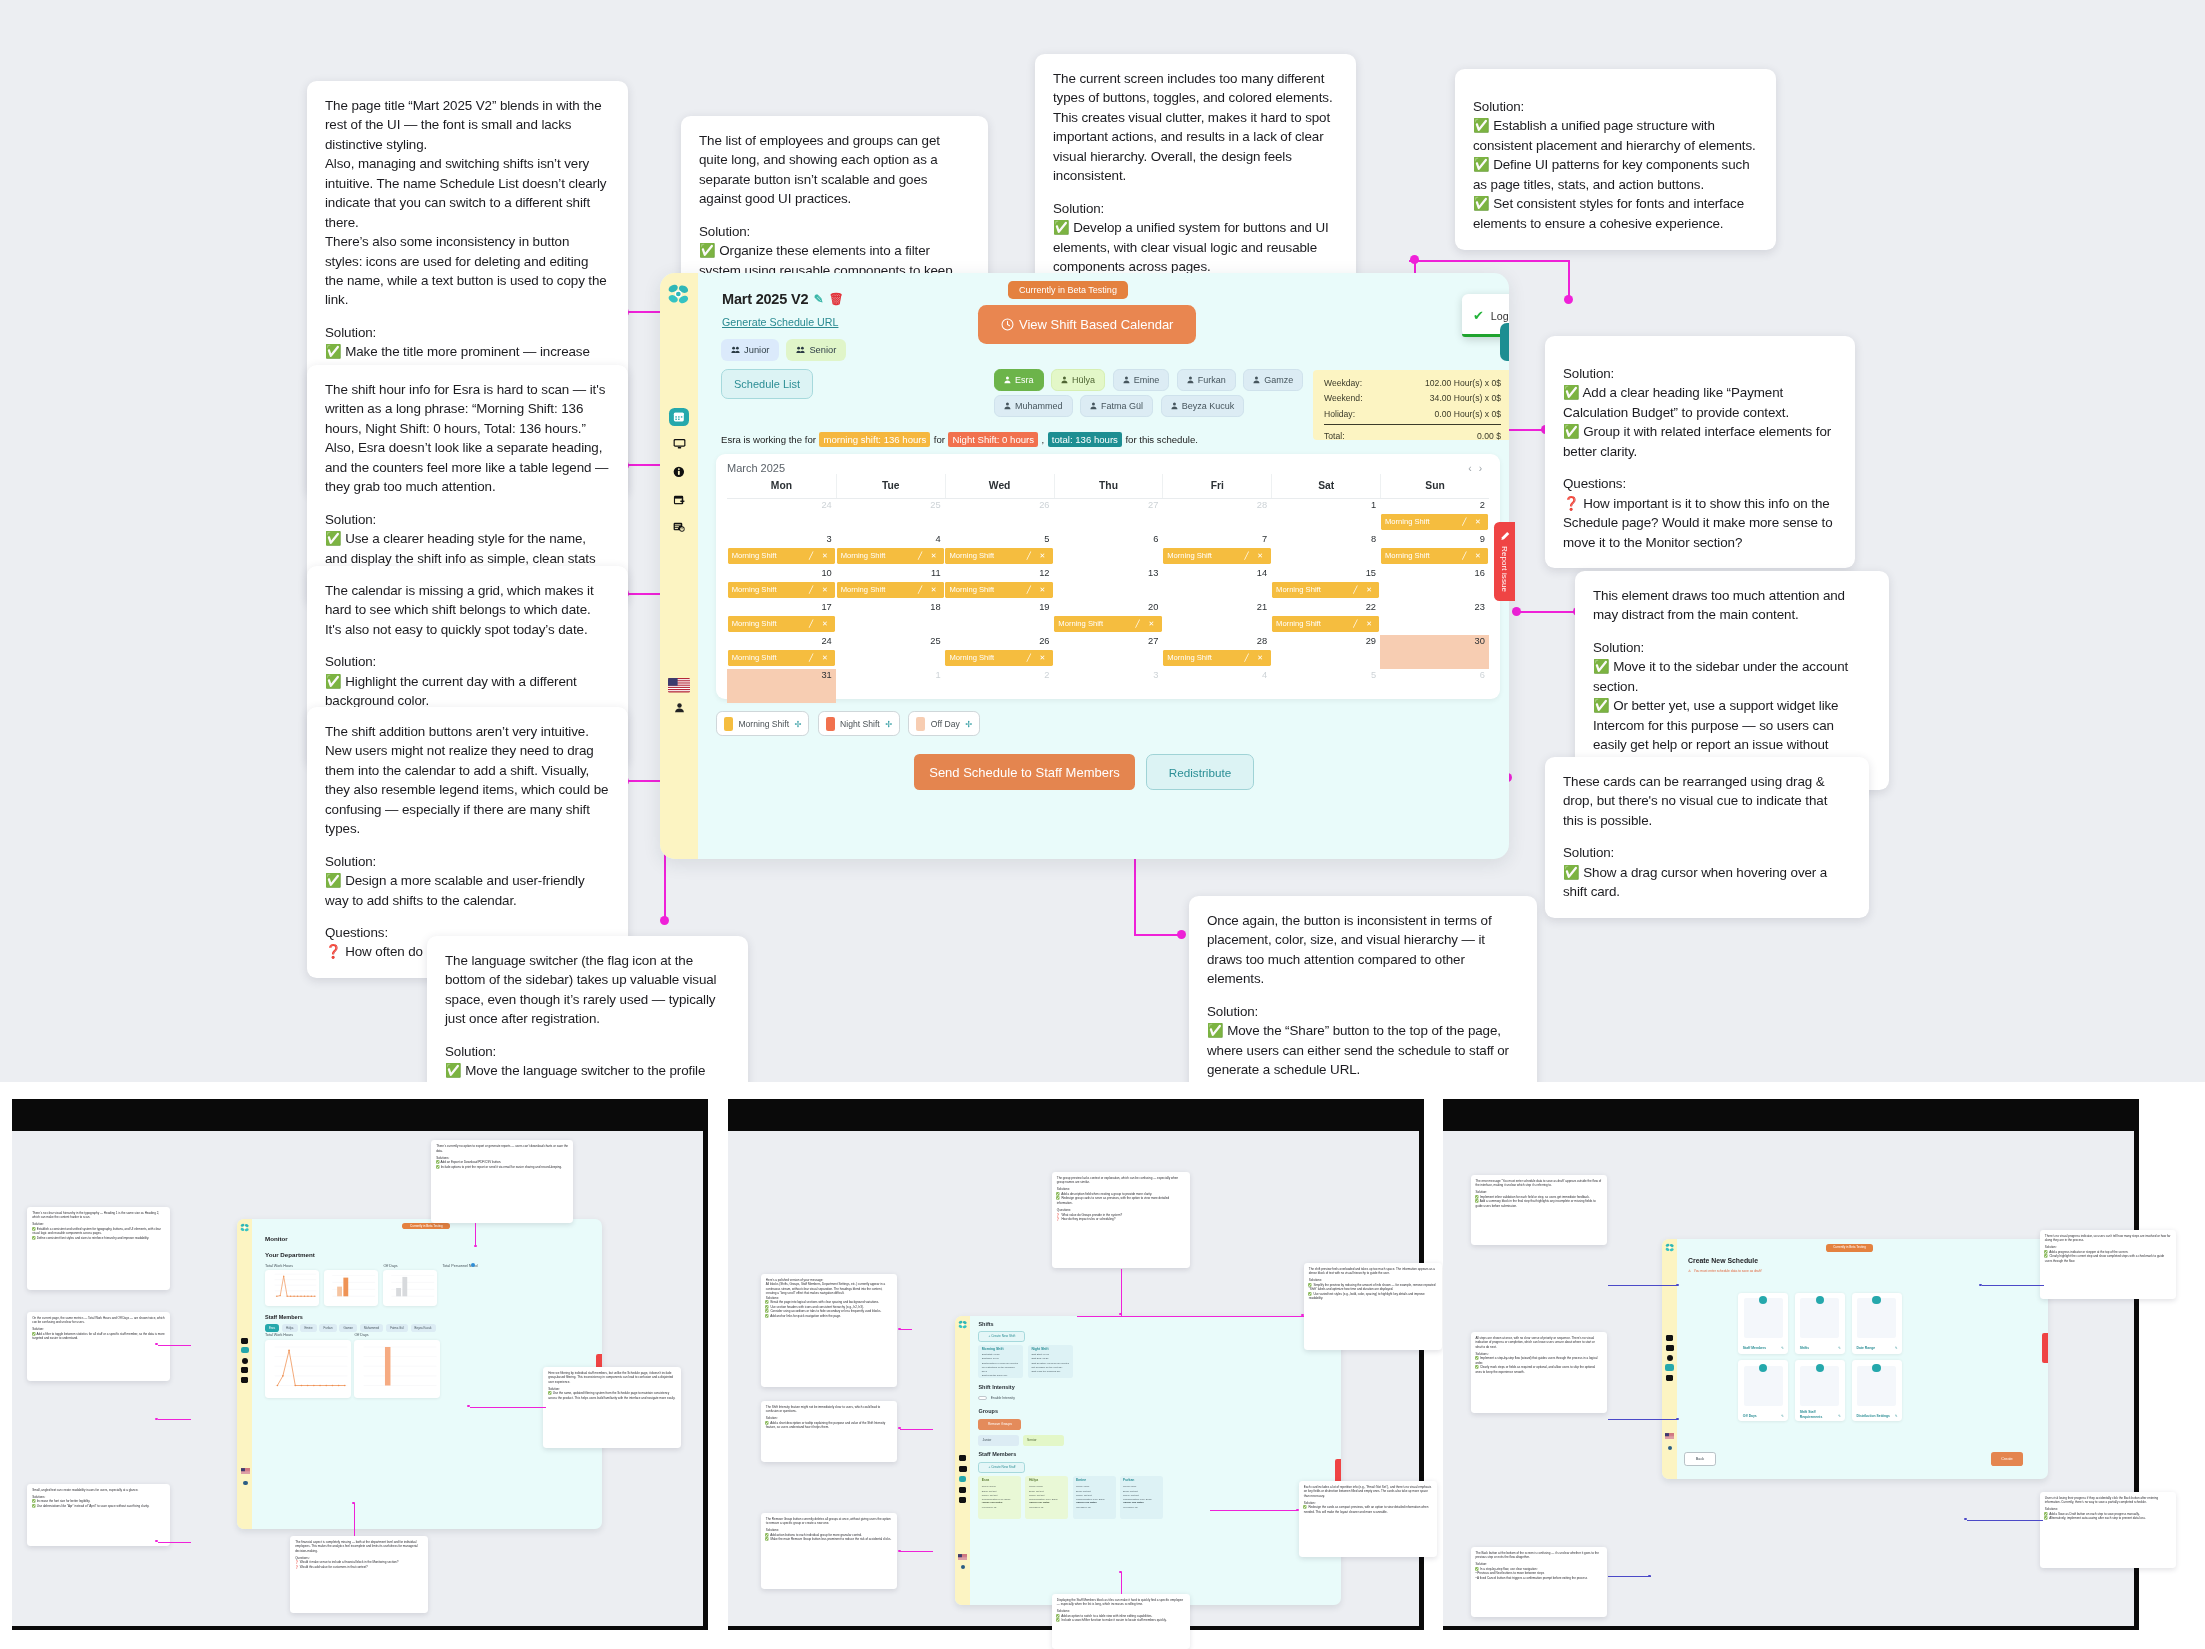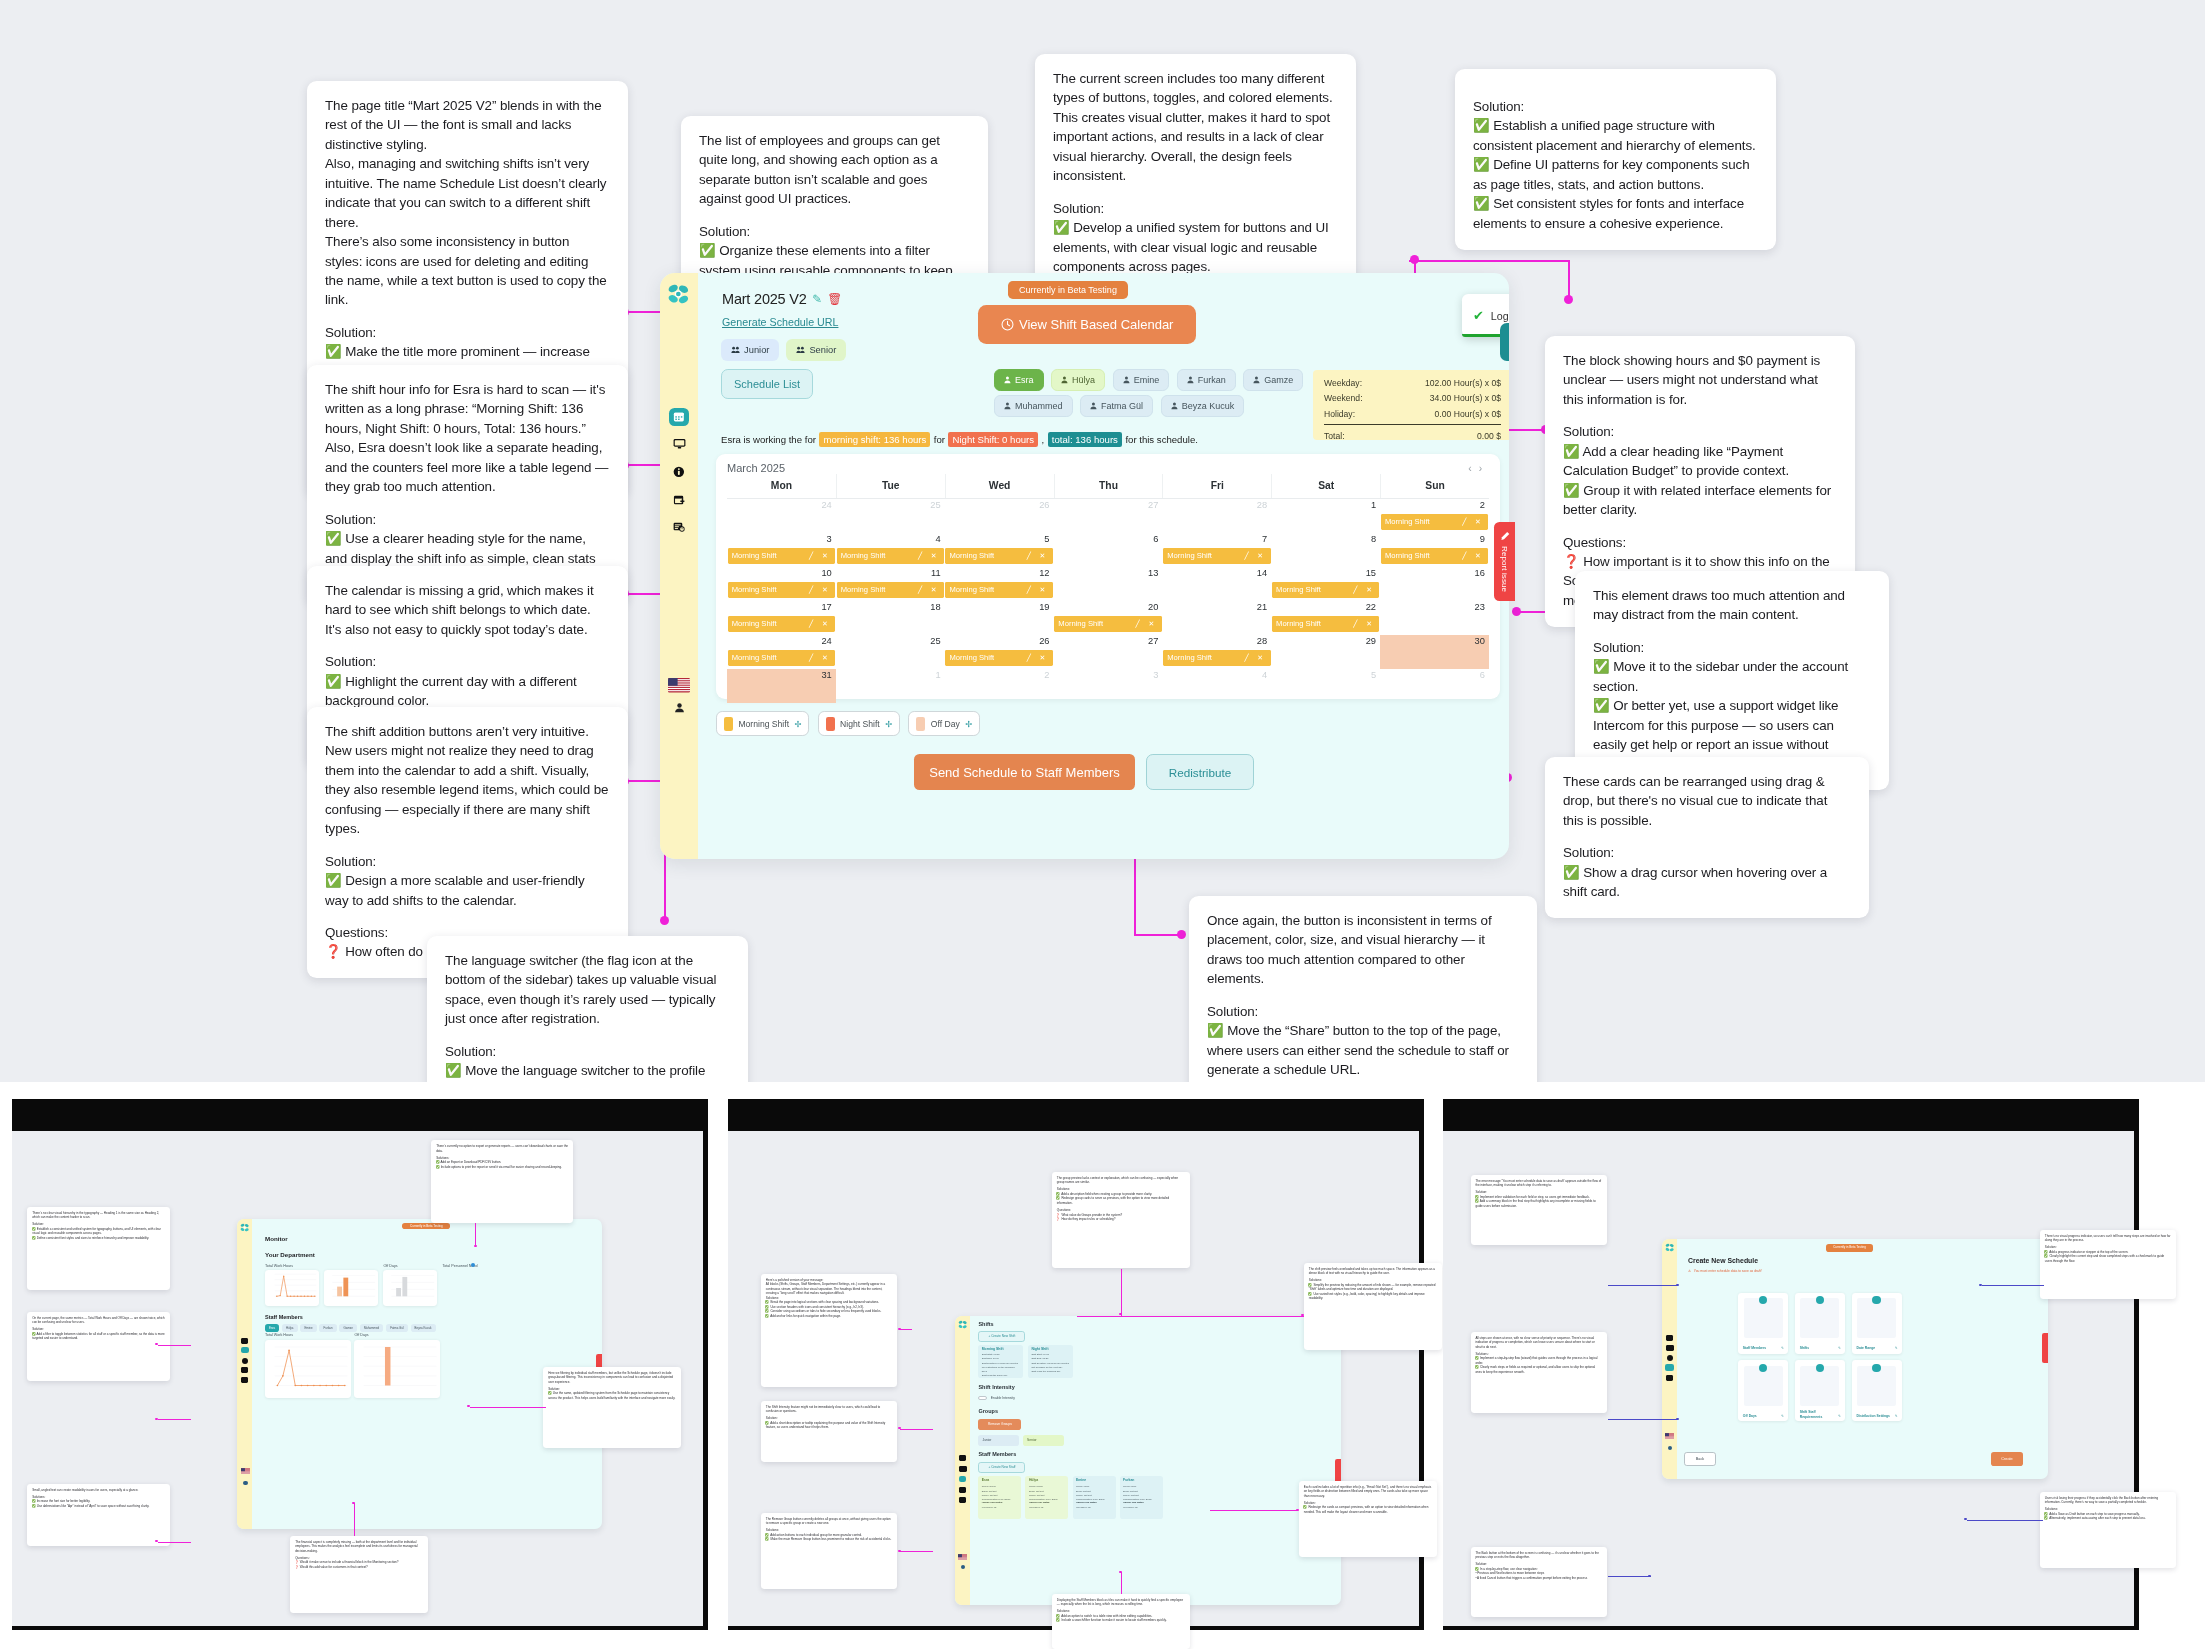--- a/index.html
+++ b/index.html
@@ -40,21 +40,21 @@
   }
   .rail-logo { margin-top:9.6px; width:23.4px; height:22px; }
   .rail-icons { margin-top:103px; display:flex; flex-direction:column; gap:9.6px; align-items:center; }
   .rail-ico { width:20.7px; height:18px; display:flex; align-items:center; justify-content:center; }
   .rail-ico.active { background:#25a8ac; border-radius:5.5px; }
   .rail-flag { position:absolute; left:7.6px; top:405px; width:22px; height:14.5px; border-radius:1.4px; overflow:hidden; }
   .rail-user { position:absolute; left:13.8px; top:429px; }
 
   .app-body { position:absolute; left:38px; top:0; right:0; bottom:0; }
 
-  .sched-title { position:absolute; left:24px; top:18px; font-size:14.5px; color:#222; letter-spacing:-0.2px; display:flex; align-items:center; gap:5.5px;}
+  .sched-title { position:absolute; left:24px; top:18px; font-size:14.5px; color:#222; letter-spacing:-0.2px; display:flex; align-items:center; gap:5.5px;font-weight:bold;}
   .pencil { color:#39b6a8; font-size:11.7px; }
   .trash { color:#e2333a; font-size:11.7px; }
   .gen-url { position:absolute; left:24px; top:43px; font-size:10.7px; color:#2a8a91; text-decoration:underline; }
 
   .grp-row { position:absolute; left:23px; top:66px; display:flex; gap:6.9px; }
   .chip {
     font-size:9.3px; padding:4.8px 9px; border-radius:6.2px; display:flex; align-items:center; gap:4.1px;
     color:#32414a; border:0.7px solid transparent;
   }
   .chip.junior { background:#dbeafb; }
@@ -313,21 +313,20 @@
 
     <div class="note" style="left:1455px; top:69px; width:321px;">
       <div class="gap"></div>
       <p>Solution:</p>
       <p><span class="chk">✅</span> <span>Establish a unified page structure with consistent placement and hierarchy of elements.</span></p>
       <p><span class="chk">✅</span> <span>Define UI patterns for key components such as page titles, stats, and action buttons.</span></p>
       <p><span class="chk">✅</span> <span>Set consistent styles for fonts and interface elements to ensure a cohesive experience.</span></p>
     </div>
 
     <div class="note" style="left:1545px; top:336px; width:310px;">
-      <p>The block showing hours and $0 payment is unclear — users might not understand what this information is for.</p>
       <div class="gap"></div>
       <p>Solution:</p>
       <p><span class="chk">✅</span> <span>Add a clear heading like “Payment Calculation Budget” to provide context.</span></p>
       <p><span class="chk">✅</span> <span>Group it with related interface elements for better clarity.</span></p>
       <div class="gap"></div>
       <p>Questions:</p>
       <p><span class="qm">❓</span> <span>How important is it to show this info on the Schedule page? Would it make more sense to move it to the Monitor section?</span></p>
     </div>
 
     <div class="note" style="left:1575px; top:571px; width:314px;">

